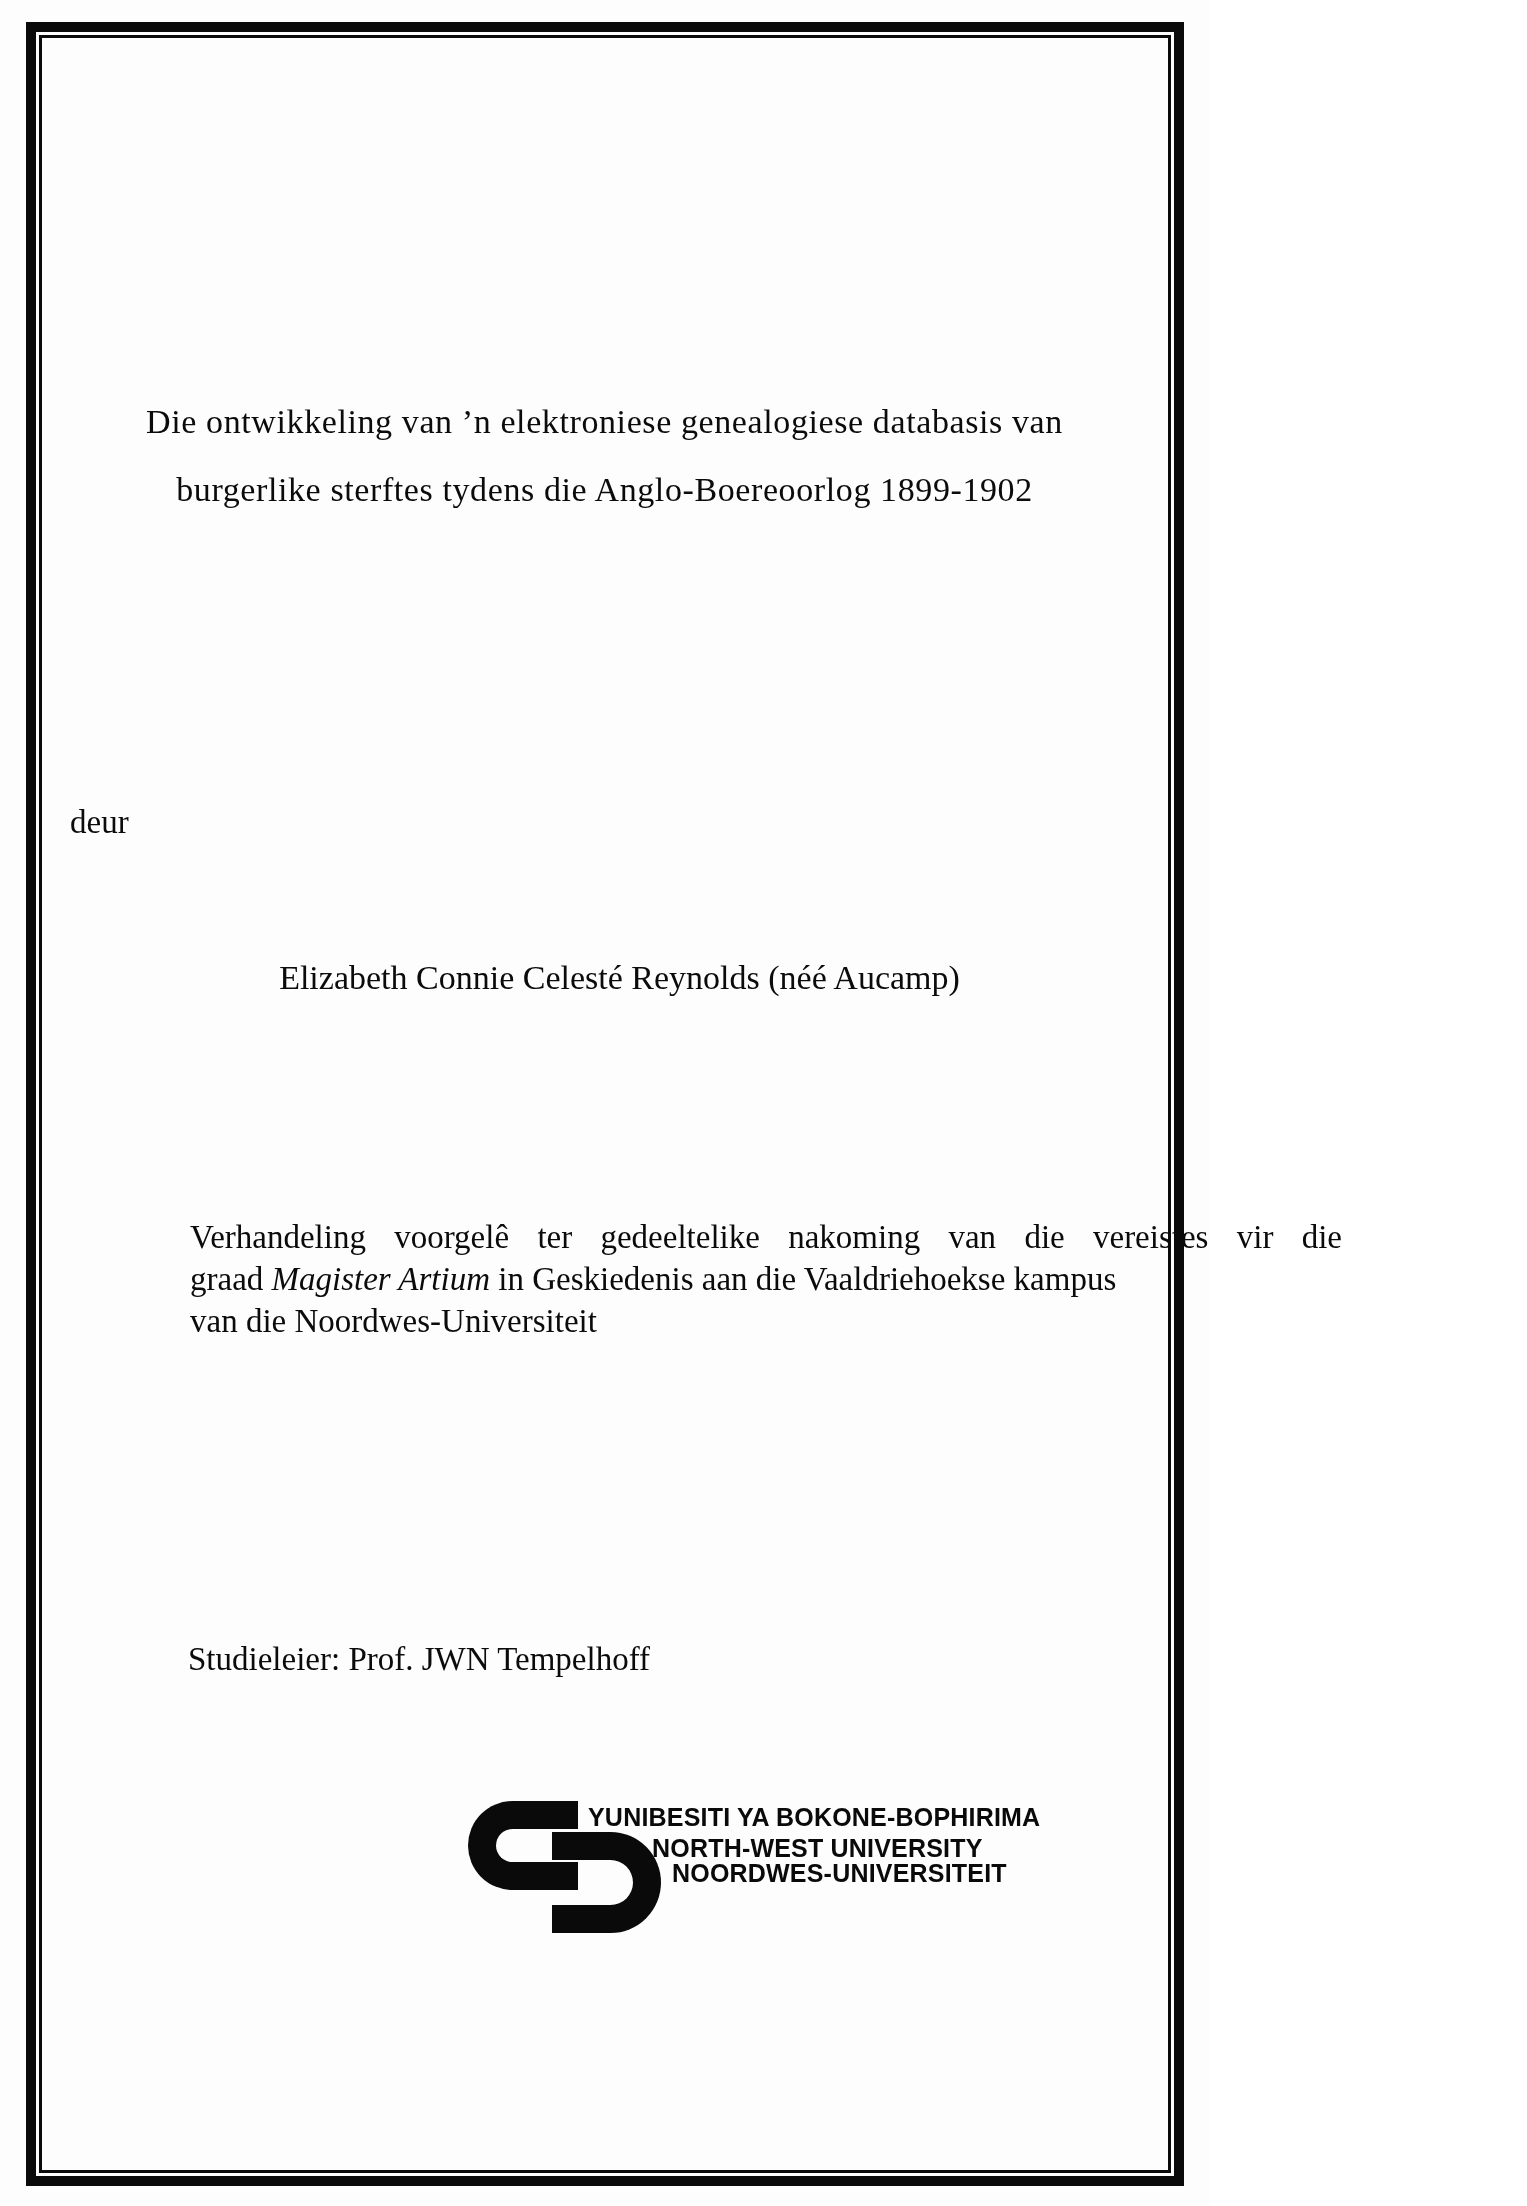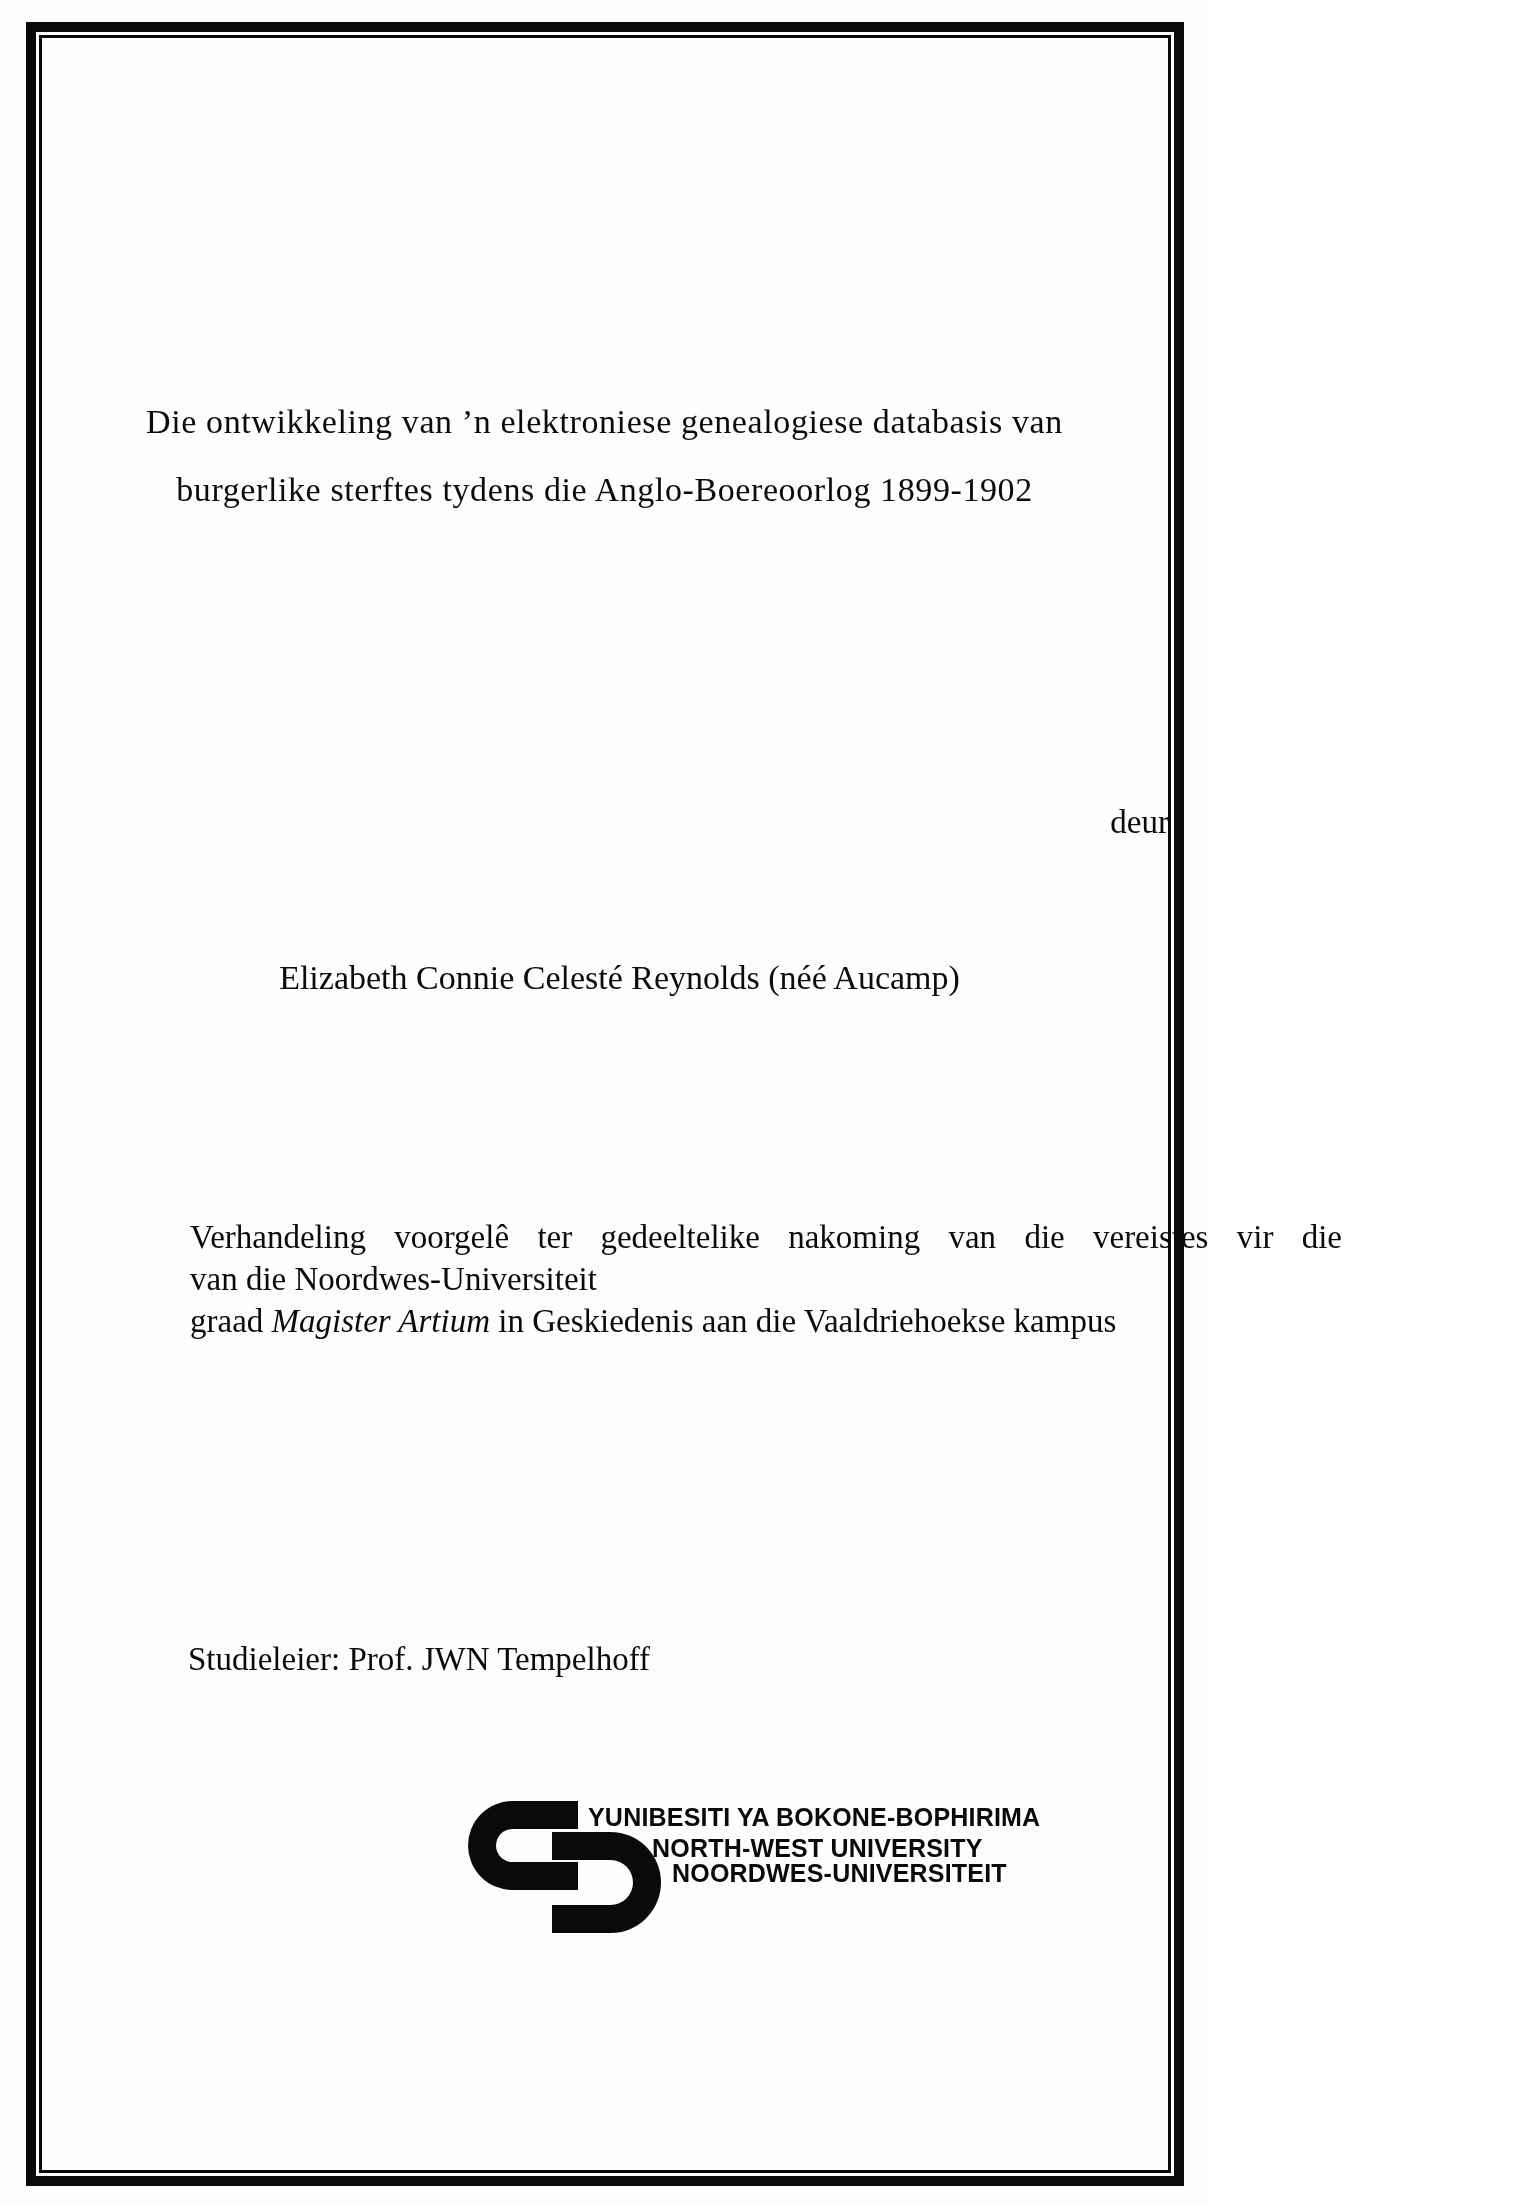--- a/index.html
+++ b/index.html
@@ -39,21 +39,21 @@
     line-height: 68px;
     letter-spacing: 0.6px;
     text-align: center;
   }
   .title .tline { display: block; }
   .byline {
     position: absolute;
     left: 70px; right: 40px; top: 802px;
     font-size: 33px;
     line-height: 40px;
-    text-align: right;
+    text-align: left;
   }
   .author {
     position: absolute;
     left: 70px; right: 40px; top: 956px;
     font-size: 34px;
     line-height: 44px;
     text-align: center;
   }
   .desc {
     position: absolute;
@@ -123,22 +123,22 @@
     <span class="tline">Die ontwikkeling van ’n elektroniese genealogiese databasis van</span>
     <span class="tline">burgerlike sterftes tydens die Anglo-Boereoorlog 1899-1902</span>
   </h1>
 
   <div class="byline">deur</div>
 
   <div class="author">Elizabeth Connie Celesté Reynolds (néé Aucamp)</div>
 
   <div class="desc">
     <div class="desc-line justify">Verhandeling voorgelê ter gedeeltelike nakoming van die vereistes vir die</div>
+    <div class="desc-line"><span>graad </span><em>Magister Artium</em><span> in Geskiedenis aan die Vaaldriehoekse kampus</span></div>
     <div class="desc-line">van die Noordwes-Universiteit</div>
-    <div class="desc-line"><span>graad </span><em>Magister Artium</em><span> in Geskiedenis aan die Vaaldriehoekse kampus</span></div>
   </div>
 
   <div class="supervisor">
     <div>Studieleier: Prof. JWN Tempelhoff</div>
   </div>
 
   <div class="logo">
     <div class="link-left"></div>
     <div class="link-right"></div>
     <div class="logo-text logo-t1">YUNIBESITI YA BOKONE-BOPHIRIMA</div>

